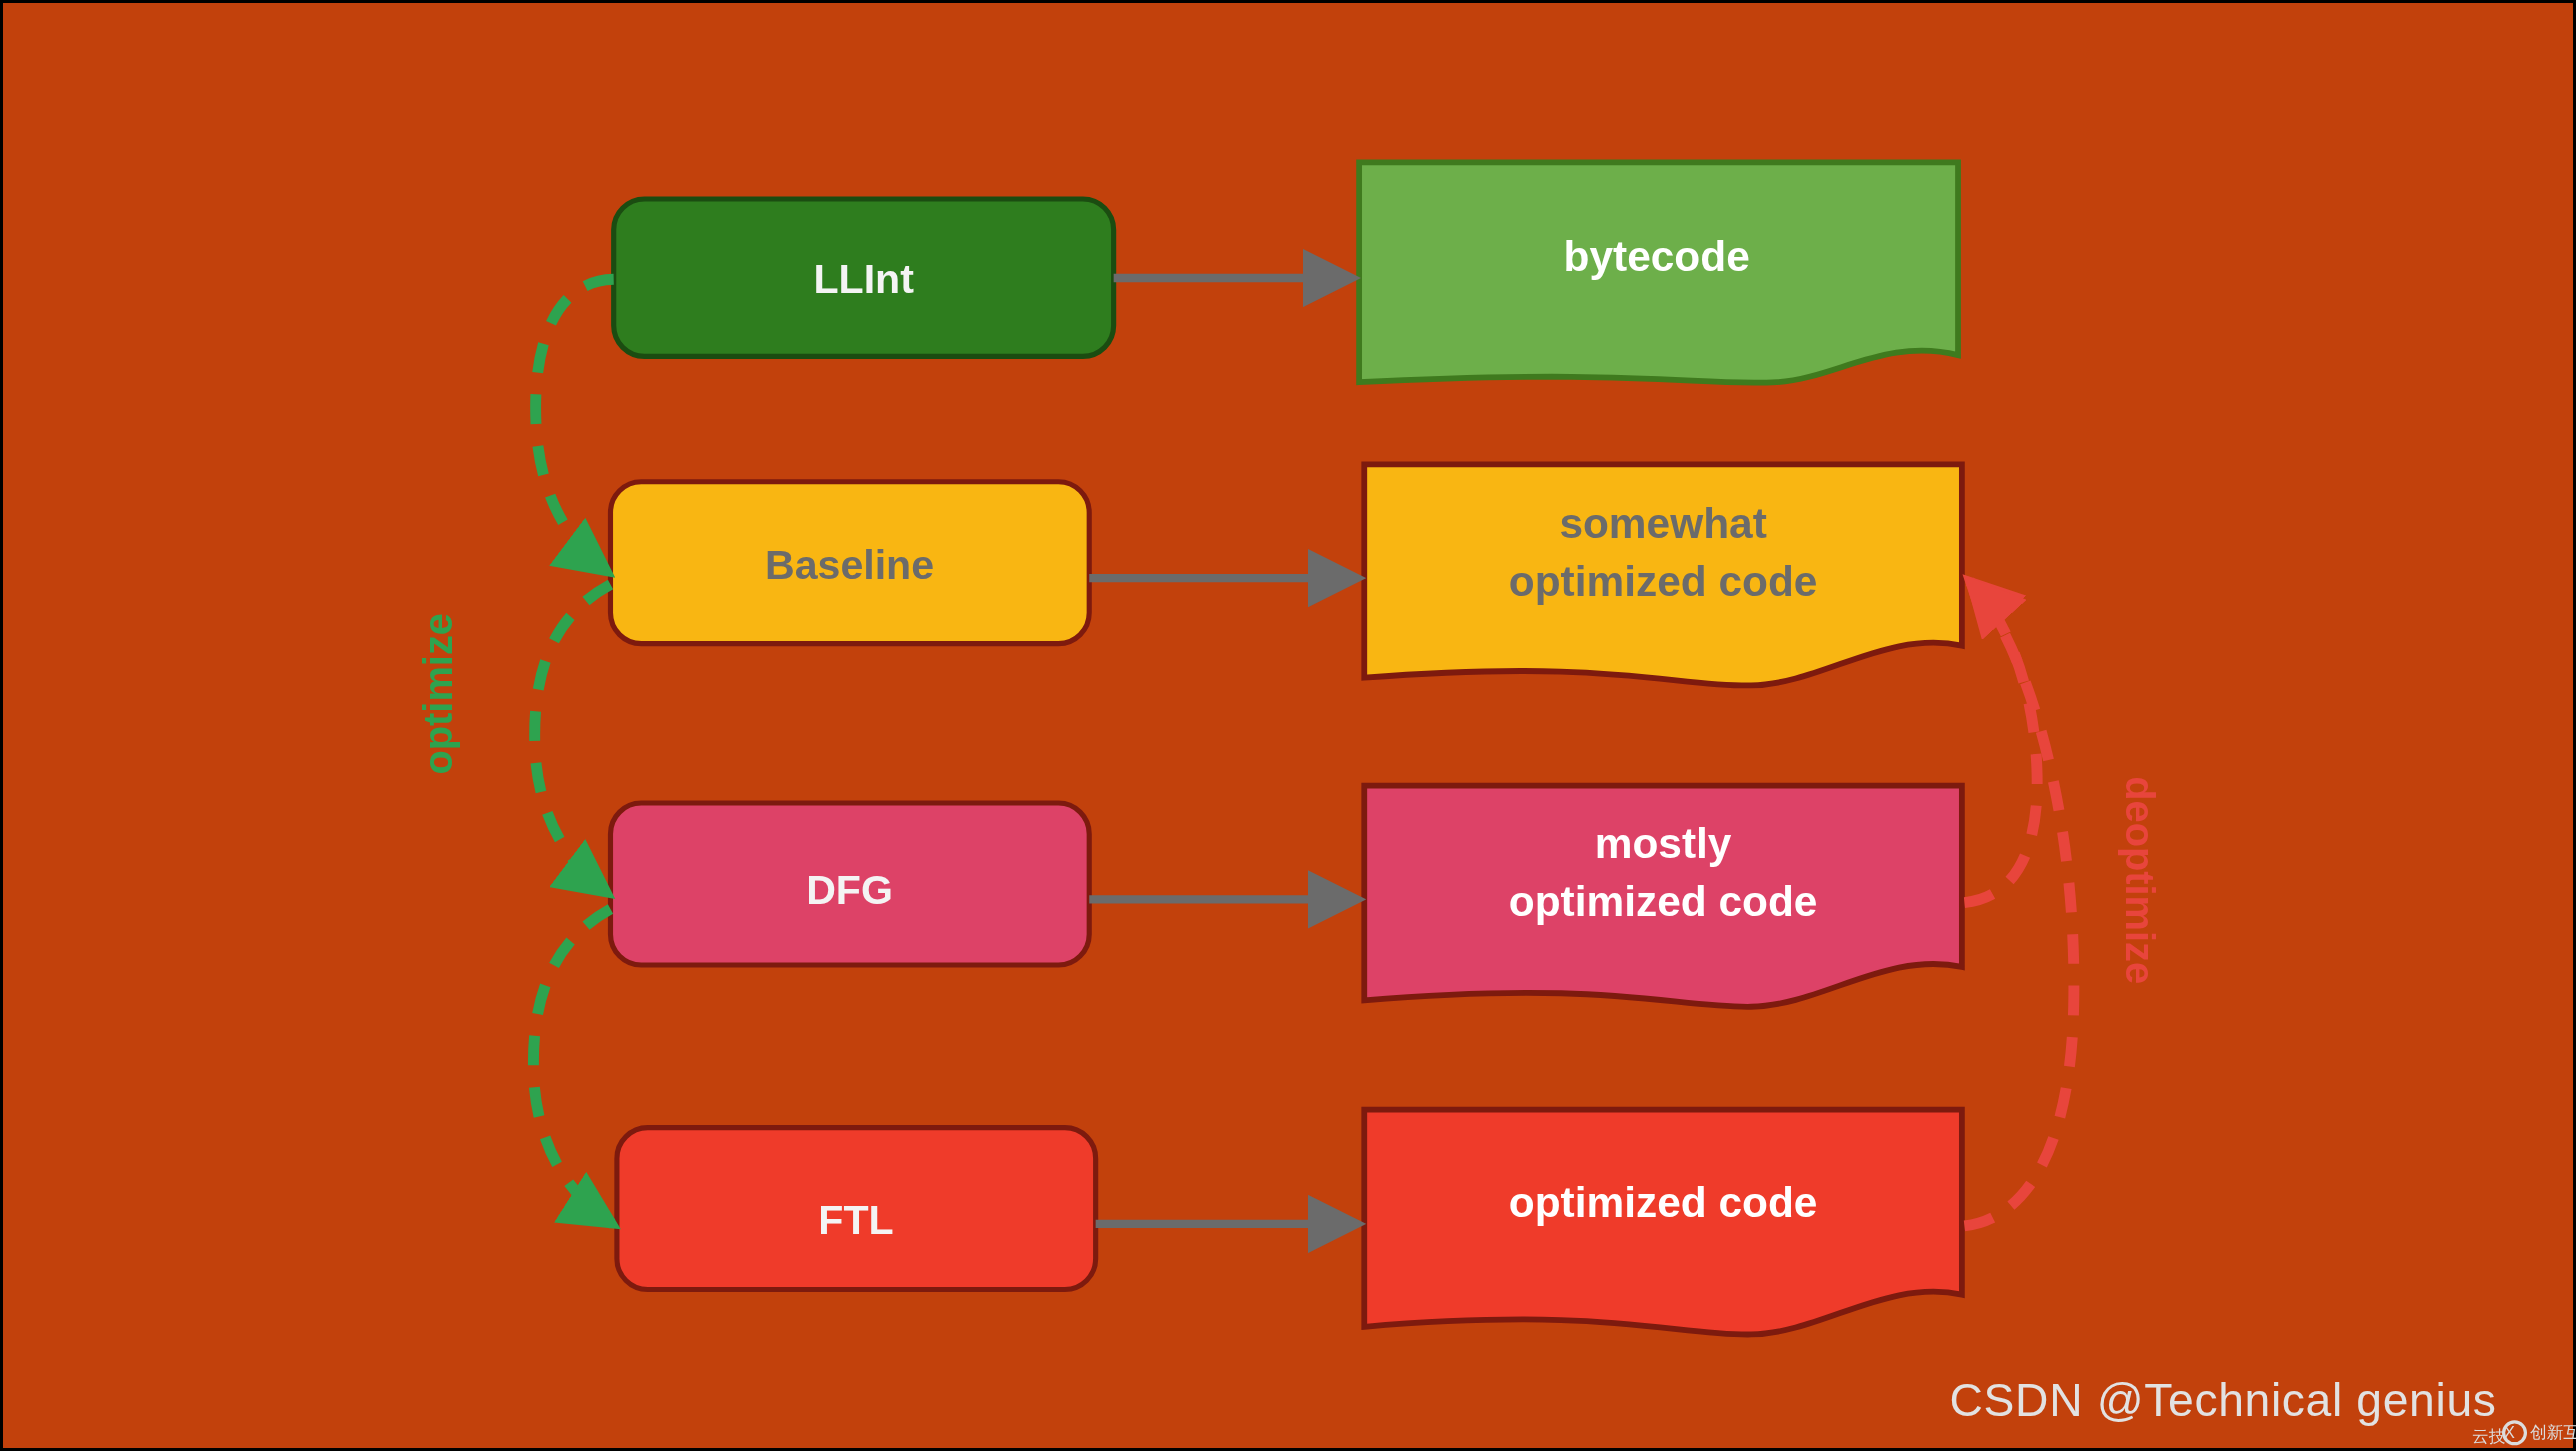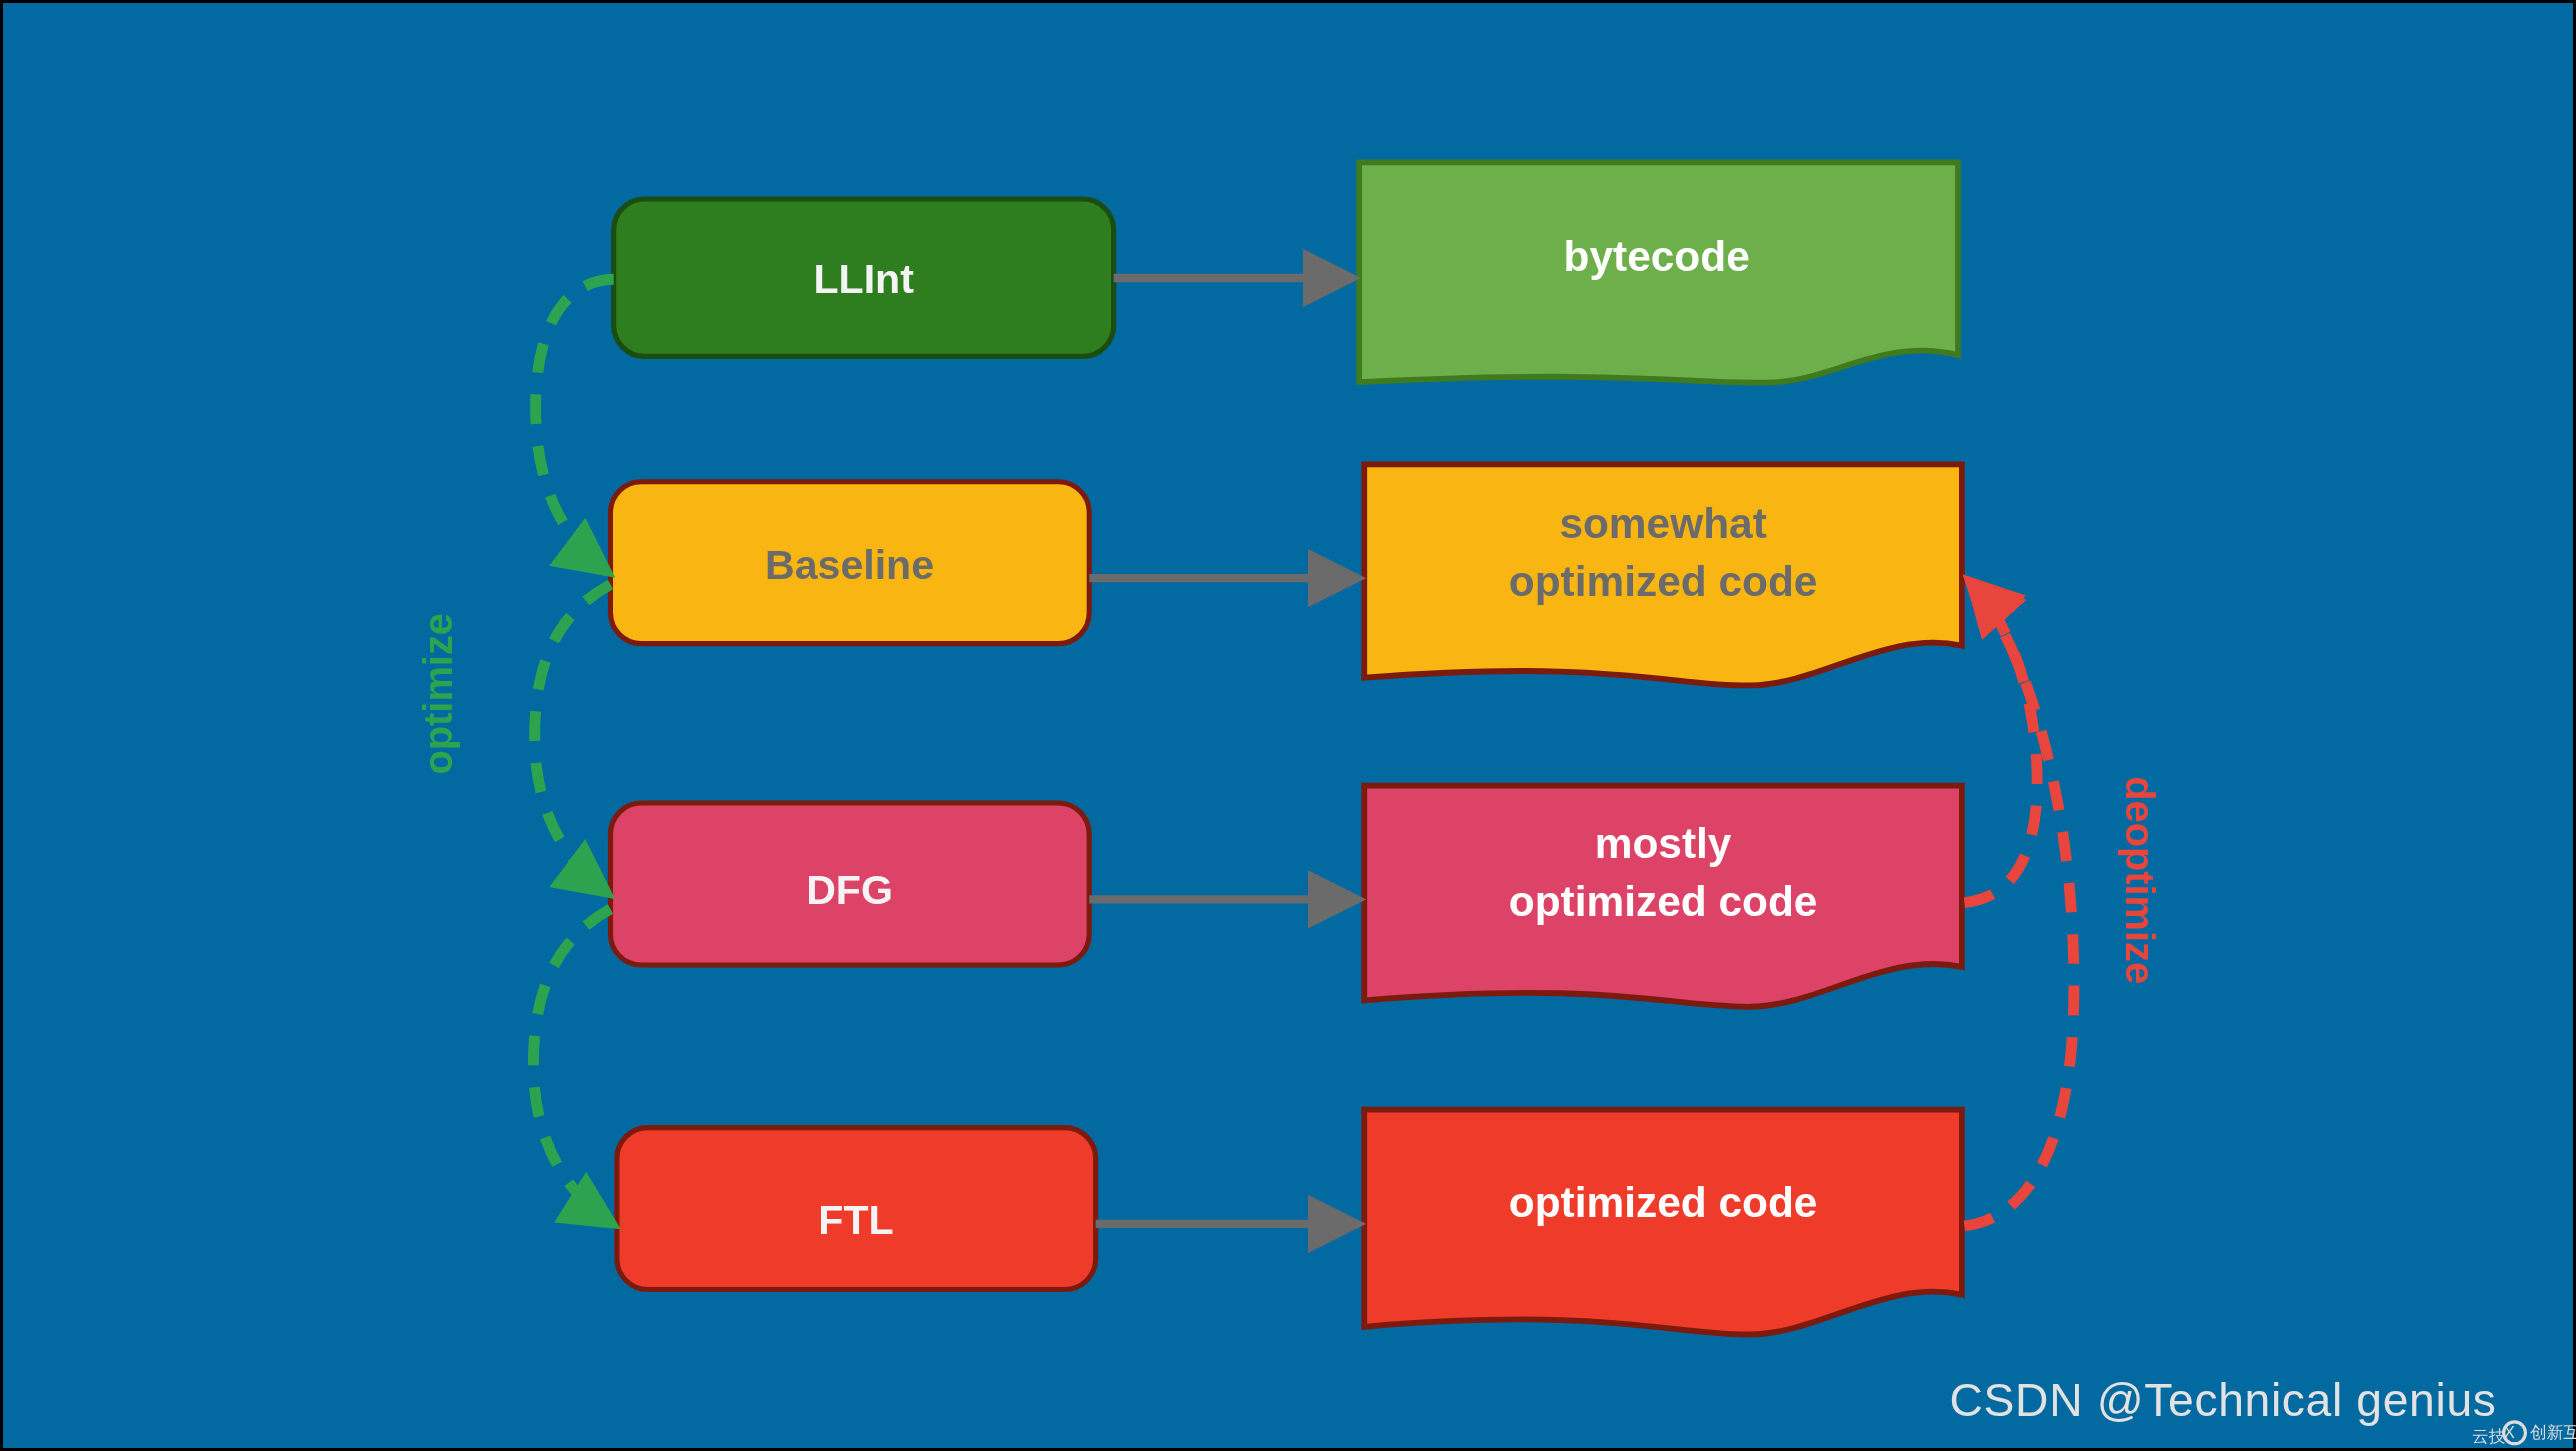--- a/index.html
+++ b/index.html
@@ -10,21 +10,21 @@
   body {
     width: 2576px;
     height: 1451px;
     font-family: "Liberation Sans", sans-serif;
     overflow: hidden;
   }
   #diagram-root {
     position: relative;
     width: 2576px;
     height: 1451px;
-    background: #0369a1;
+    background: #c2410c;
     box-sizing: border-box;
     border: 3.2px solid #000000;
   }
   #diagram-svg {
     position: absolute;
     left: 0;
     top: 0;
     width: 2576px;
     height: 1451px;
     display: block;

